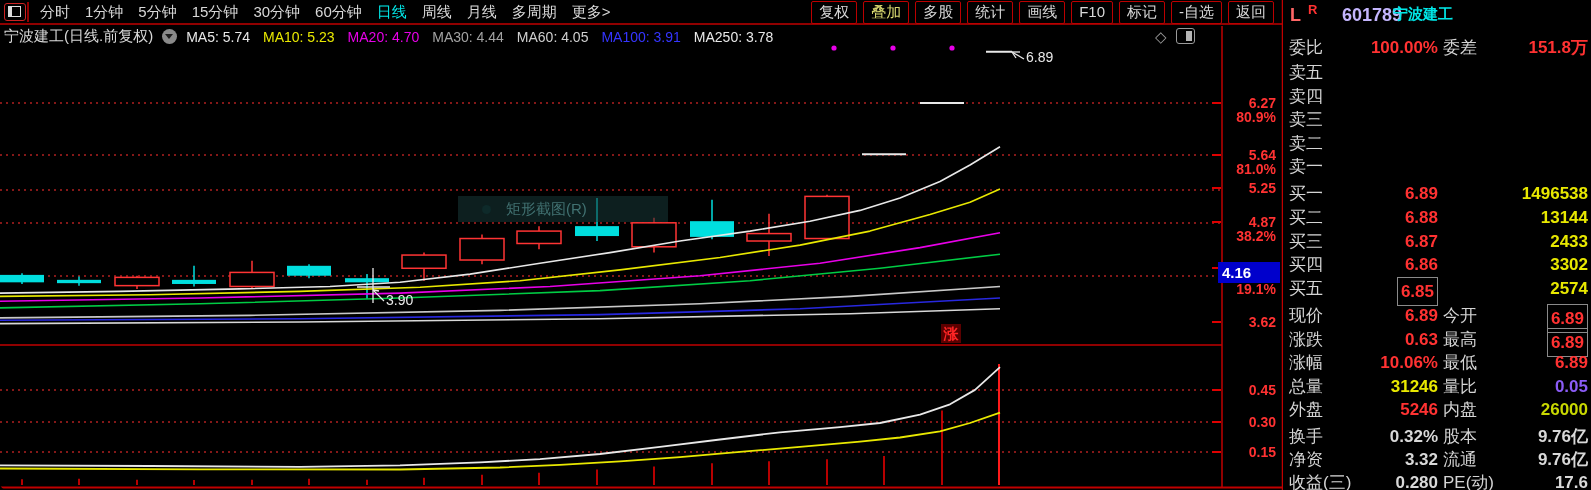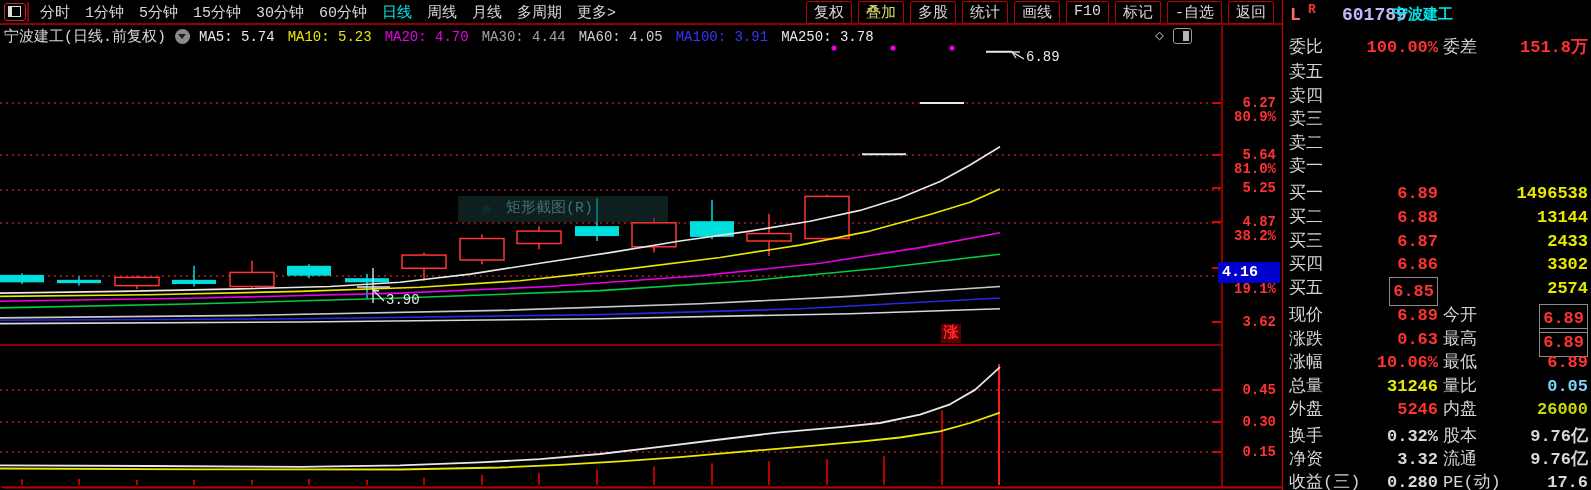--- a/index.html
+++ b/index.html
@@ -1,17 +1,17 @@
 <!DOCTYPE html>
 <html><head>
 <meta charset="utf-8">
 <style>
   html,body{margin:0;padding:0;background:#000;}
   .screen{position:relative;width:1591px;height:490px;background:#000;overflow:hidden;
-    font-family:Liberation Mono, monospace;color:#d8d8d8;border-radius:7px;-webkit-font-smoothing:none;}
+    font-family:Liberation Sans, sans-serif;color:#d8d8d8;border-radius:7px;-webkit-font-smoothing:none;}
   
   .toolbar{position:absolute;left:0;top:0;width:1282px;height:24px;display:flex;align-items:center;font-size:15px;}
   .tb-winicon{position:relative;width:20px;height:16px;border:1px solid #cc2222;border-radius:3px;margin:0 4px;flex:none;}
   .tb-winicon .fr{position:absolute;left:3px;top:2px;width:11px;height:9px;border:1px solid #ddd;}
   .tb-winicon .fb{position:absolute;left:3px;top:2px;width:4px;height:11px;background:#ddd;}
   .tb-left{display:flex;gap:15px;margin-left:10px;white-space:nowrap;}
   .tb-item{color:#d8d8d8;cursor:default;}
   .tb-item.active{color:#00e8e8;}
   .tb-right{margin-left:auto;display:flex;gap:6px;margin-right:8px;}
   .tb-btn{border:1px solid #bb0000;border-radius:2px;padding:1px 7px;color:#d8d8d8;white-space:nowrap;}
@@ -43,21 +43,21 @@
   .qL{position:absolute;left:7px;color:#ff6666;font-size:18px;}
   .qR{position:absolute;left:25px;top:-3px;color:#ff3232;font-size:13px;}
   .qcode{position:absolute;left:59px;color:#c4b5fd;font-size:18px;}
   .qname{position:absolute;left:110px;color:#00e8e8;font-size:15px;}
   .qrow{position:absolute;left:0;width:100%;height:23px;line-height:23px;}
   .ql{position:absolute;left:6px;color:#d4d4d4;}
   .ql.l2{left:160px;}
   .qv{position:absolute;font-weight:bold;}
   .qv.p1{right:153px;}
   .qv.p2{right:3px;}
-  .red{color:#ff3232;} .yellow{color:#e8e800;} .green{color:#7dd3fc;} .white{color:#d8d8d8;} .ygreen{color:#c8d800;}
+  .red{color:#ff3232;} .yellow{color:#e8e800;} .green{color:#8b5cf6;} .white{color:#d8d8d8;} .ygreen{color:#c8d800;}
   .boxed{border:1px solid #8a8a8a;padding:4px 3px;line-height:19px;display:inline-block;}
   svg{position:absolute;left:0;top:0;pointer-events:none;}
 </style>
 </head>
 <body>
 
 <div class="screen">
 
   <svg id="chart-svg" width="1591" height="490" viewBox="0 0 1591 490">
       <line x1="0" x2="1222" y1="103" y2="103" stroke="#b02020" stroke-width="1.6" stroke-dasharray="2 4"></line>

